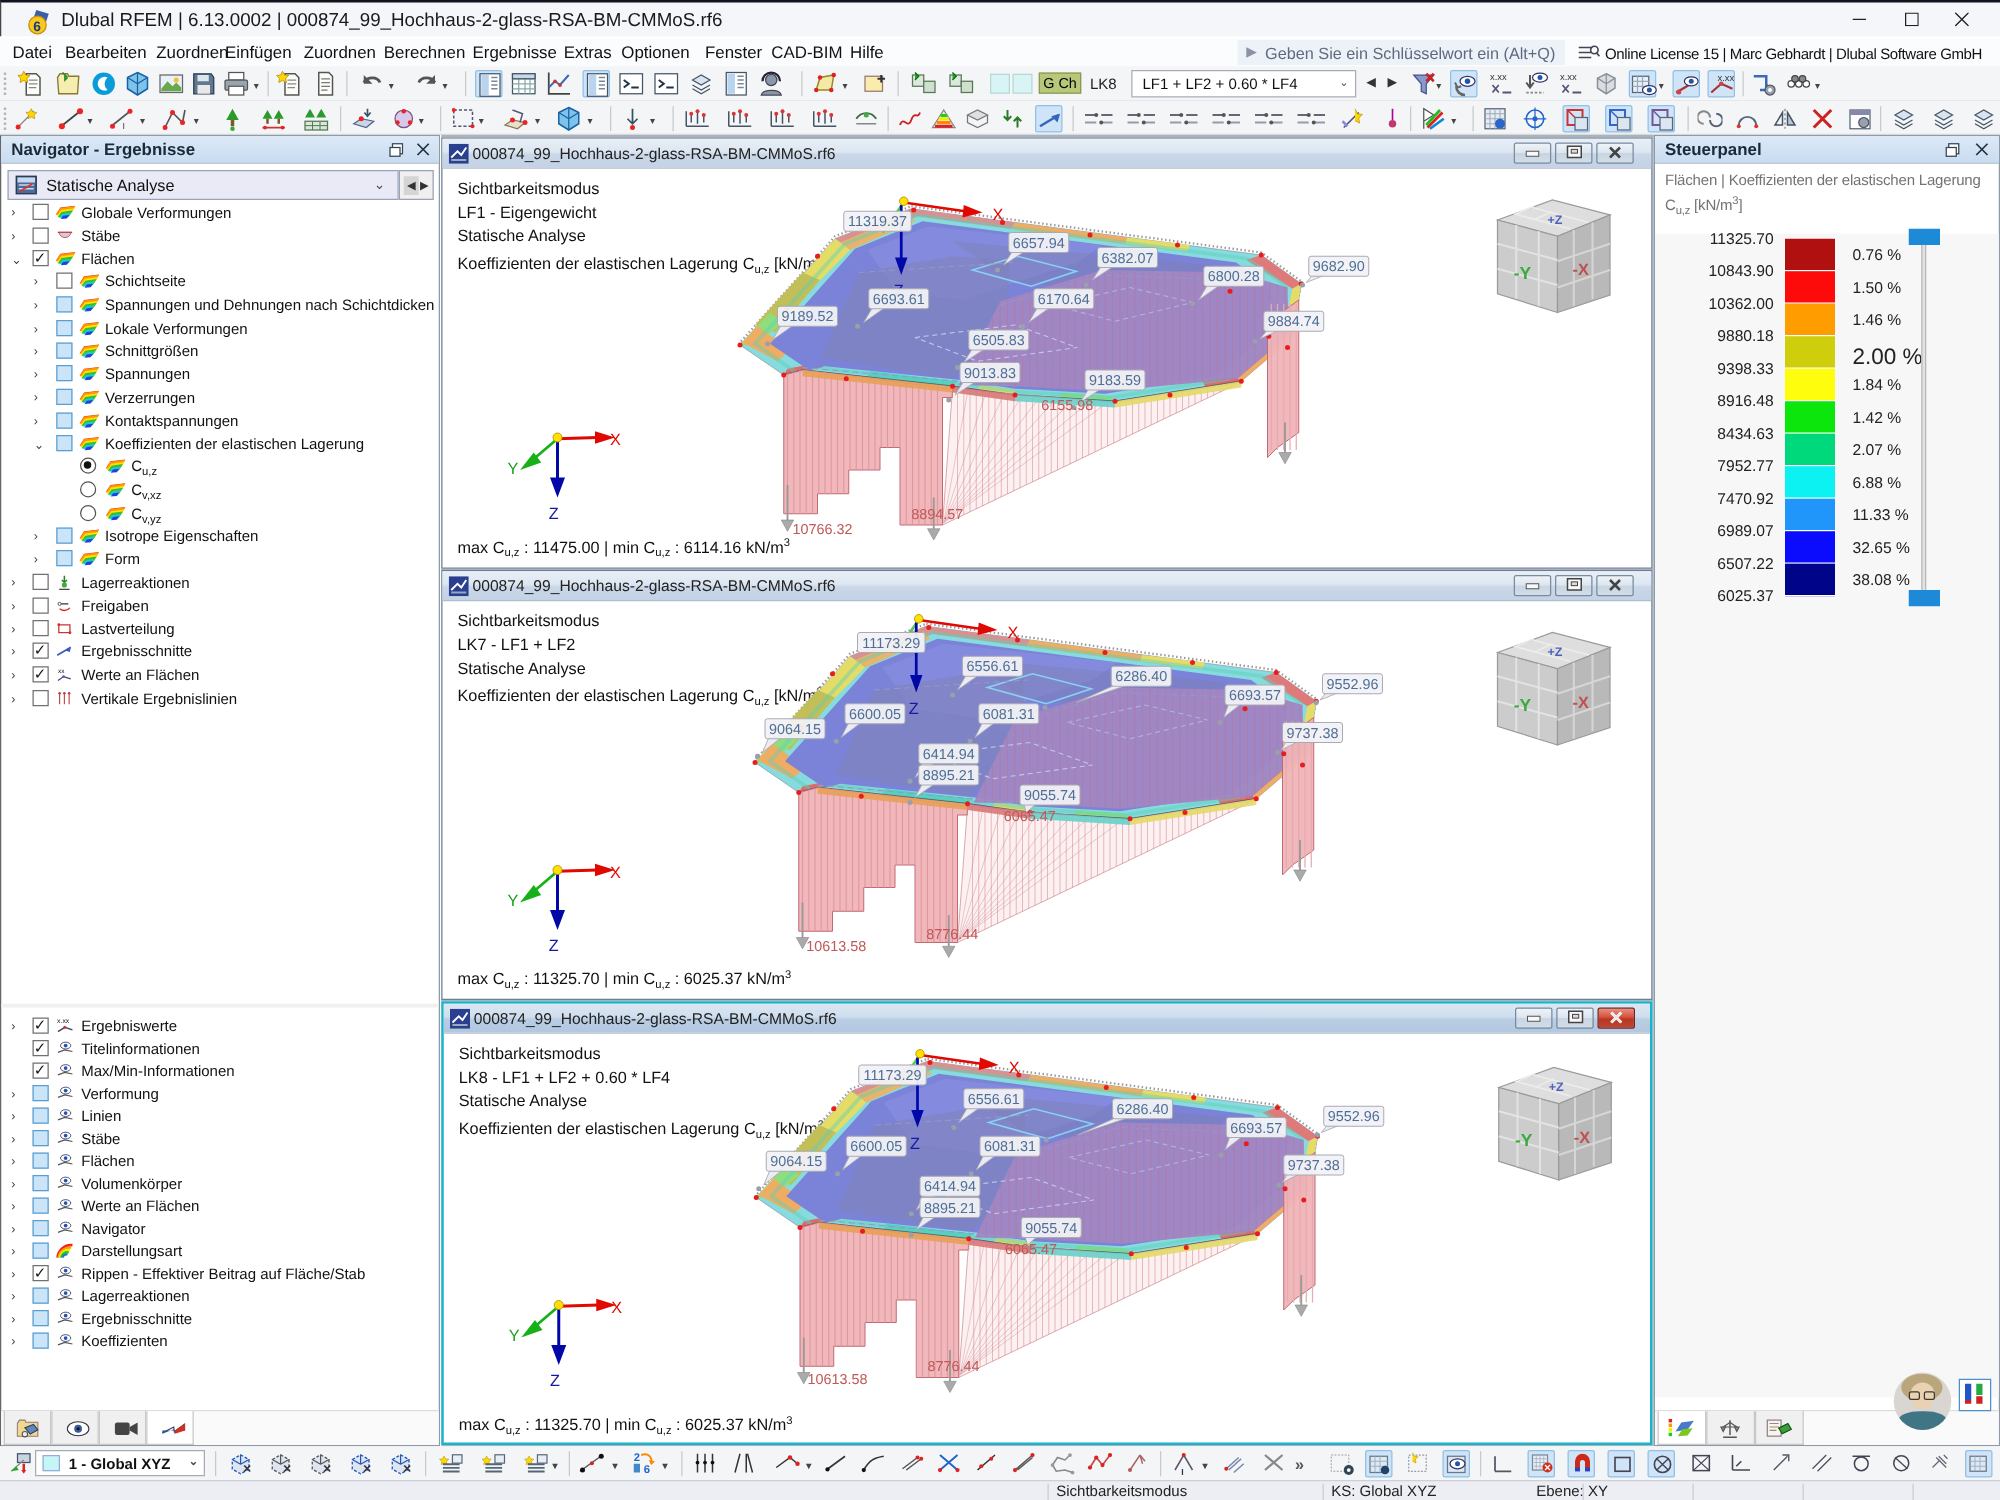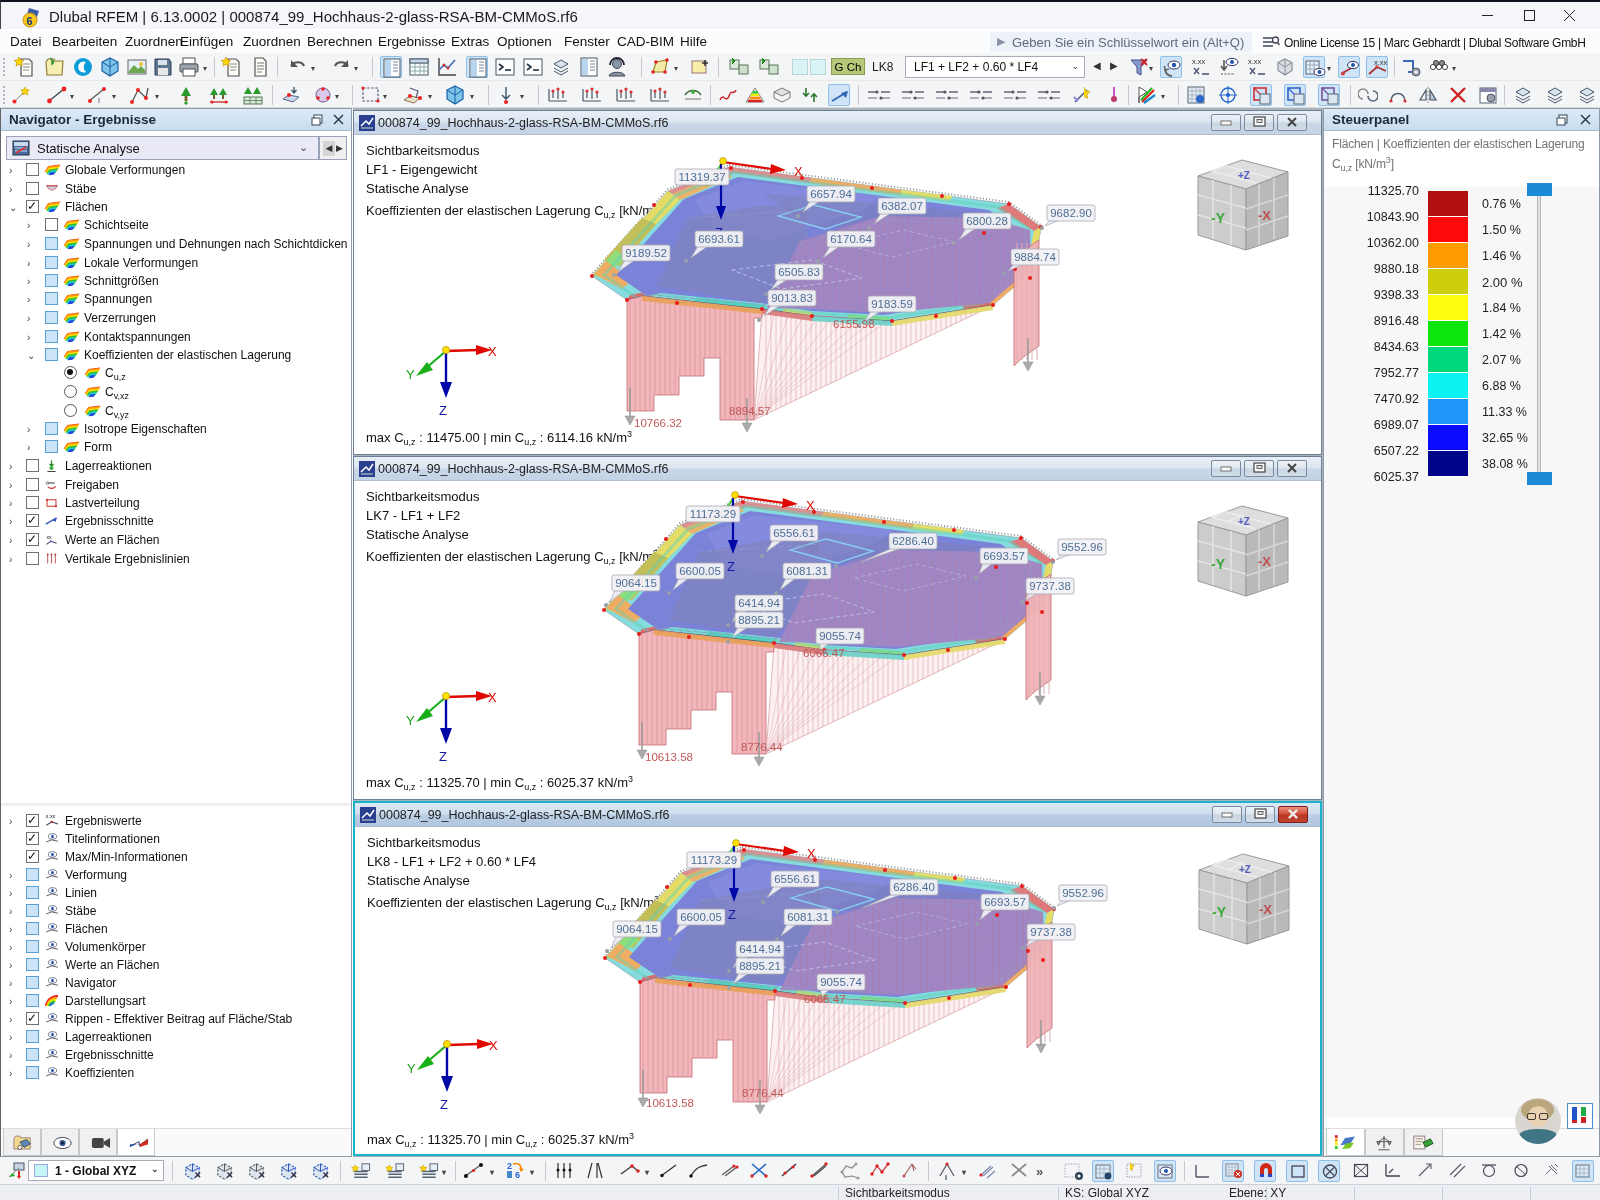--- a/index.html
+++ b/index.html
@@ -1055,21 +1055,21 @@
       <div class="abs" style="left:104px;top:186px;width:40px;height:26px;background:#fdfd0d;border-bottom:1px solid #fff"></div>
       <div class="abs" style="left:104px;top:212px;width:40px;height:26px;background:#0ce60c;border-bottom:1px solid #fff"></div>
       <div class="abs" style="left:104px;top:238px;width:40px;height:26px;background:#00d87c;border-bottom:1px solid #fff"></div>
       <div class="abs" style="left:104px;top:264px;width:40px;height:26px;background:#0cf2f2;border-bottom:1px solid #fff"></div>
       <div class="abs" style="left:104px;top:290px;width:40px;height:26px;background:#2196fa;border-bottom:1px solid #fff"></div>
       <div class="abs" style="left:104px;top:316px;width:40px;height:26px;background:#0b0bfd;border-bottom:1px solid #fff"></div>
       <div class="abs" style="left:104px;top:342px;width:40px;height:26px;background:#000489;border-bottom:1px solid #fff"></div>
       <div class="abs" style="left:158px;top:88px;width:60px;font-size:12.5px;color:#222">0.76 %</div>
       <div class="abs" style="left:158px;top:114px;width:60px;font-size:12.5px;color:#222">1.50 %</div>
       <div class="abs" style="left:158px;top:140px;width:60px;font-size:12.5px;color:#222">1.46 %</div>
-      <div class="abs" style="left:158px;top:166px;width:60px;font-size:13px;color:#222">2.00 %</div>
+      <div class="abs" style="left:158px;top:166px;width:60px;font-size:18px;color:#222">2.00 %</div>
       <div class="abs" style="left:158px;top:192px;width:60px;font-size:12.5px;color:#222">1.84 %</div>
       <div class="abs" style="left:158px;top:218px;width:60px;font-size:12.5px;color:#222">1.42 %</div>
       <div class="abs" style="left:158px;top:244px;width:60px;font-size:12.5px;color:#222">2.07 %</div>
       <div class="abs" style="left:158px;top:270px;width:60px;font-size:12.5px;color:#222">6.88 %</div>
       <div class="abs" style="left:158px;top:296px;width:60px;font-size:12.5px;color:#222">11.33 %</div>
       <div class="abs" style="left:158px;top:322px;width:60px;font-size:12.5px;color:#222">32.65 %</div>
       <div class="abs" style="left:158px;top:348px;width:60px;font-size:12.5px;color:#222">38.08 %</div>
       <div class="abs" style="left:213px;top:82px;width:4px;height:286px;background:#e2e2e2;border:1px solid #b8b8b8"></div>
       <div class="abs" style="left:203px;top:74px;width:25px;height:13px;background:#1d8ad8"></div>
       <div class="abs" style="left:203px;top:363px;width:25px;height:13px;background:#1d8ad8"></div>

